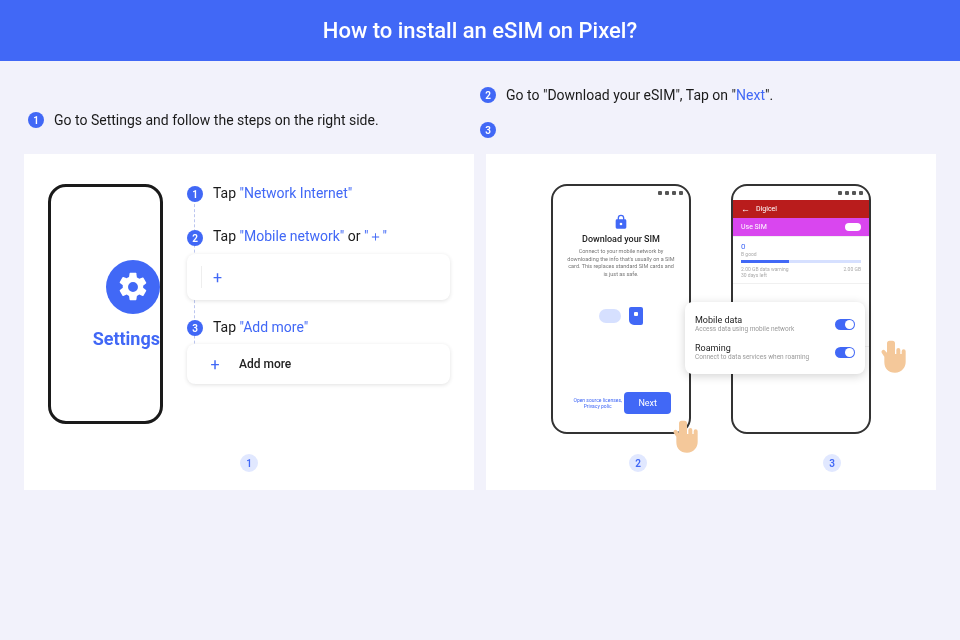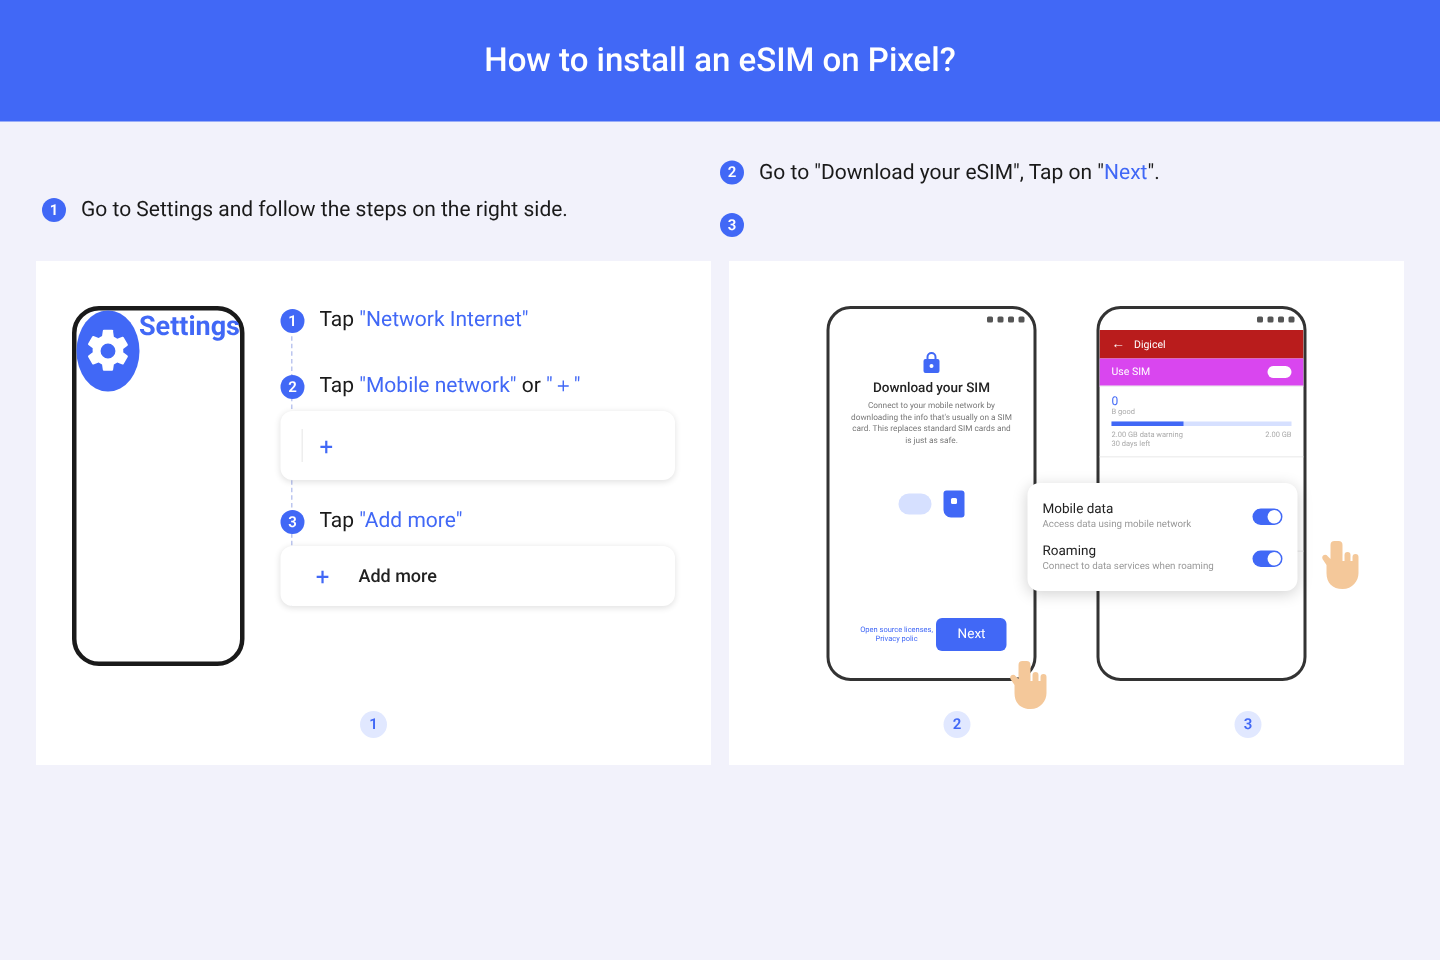--- a/index.html
+++ b/index.html
@@ -1,29 +1,29 @@
 <!DOCTYPE html>
 <html><head>
 <meta charset="utf-8">
 <style>
 *{box-sizing:border-box;margin:0;padding:0;font-family:-apple-system,BlinkMacSystemFont,'Segoe UI',Roboto,sans-serif}
 body{width:960px;height:640px;background:#f2f2fb;overflow:hidden}
-.header{background:#4168f6;color:#fff;text-align:center;padding:28px 0;font-size:22px;font-weight:500}
+.header{background:#4168f6;color:#fff;text-align:center;padding:18px 0;font-size:22px;font-weight:500}
 .intro{display:flex;padding:24px 28px 16px}
 .intro-left,.intro-right{flex:1}
 .intro-left{display:flex;align-items:center;padding-top:18px}
 .intro-right{display:flex;flex-direction:column;gap:14px}
 .bullet{display:flex;align-items:flex-start;gap:10px}
 .num{width:16px;height:16px;border-radius:50%;background:#4168f6;color:#fff;font-size:10px;font-weight:600;display:flex;align-items:center;justify-content:center;flex-shrink:0;margin-top:2px}
 .bullet-text{font-size:14px;color:#1a1a1a;line-height:1.5}
 .link{color:#4168f6}
 .panels{display:flex;gap:12px;padding:0 24px}
 .panel{background:#fff;flex:1;padding:30px 24px 20px;position:relative}
 .panel-left{display:flex;gap:24px}
-.phone-shell{width:115px;height:240px;border:3px solid #1a1a1a;border-radius:18px;display:flex;flex-direction:row;align-items:flex-start;justify-content:center;color:#4168f6;flex-shrink:0}
+.phone-shell{width:115px;height:240px;border:3px solid #1a1a1a;border-radius:18px;display:flex;flex-direction:column;align-items:flex-end;justify-content:center;color:#4168f6;flex-shrink:0}
 .gear{width:54px;height:54px;border-radius:50%;background:#4168f6;display:flex;align-items:center;justify-content:center;margin-bottom:14px}
 .gear svg{width:34px;height:34px;fill:#fff}
 .settings-label{font-size:18px;font-weight:700;color:#4168f6}
 .steps{flex:1;display:flex;flex-direction:column;gap:18px;position:relative}
 .steps::before{content:'';position:absolute;left:7px;top:10px;bottom:40px;border-left:1px dashed #bcc6ef;z-index:0}
 .step{position:relative;z-index:1}
 .step-head{display:flex;align-items:center;gap:10px;margin-bottom:8px}
 .step-head .num{background:#4168f6}
 .step-text{font-size:14px;color:#1a1a1a}
 .hl{color:#4168f6}

